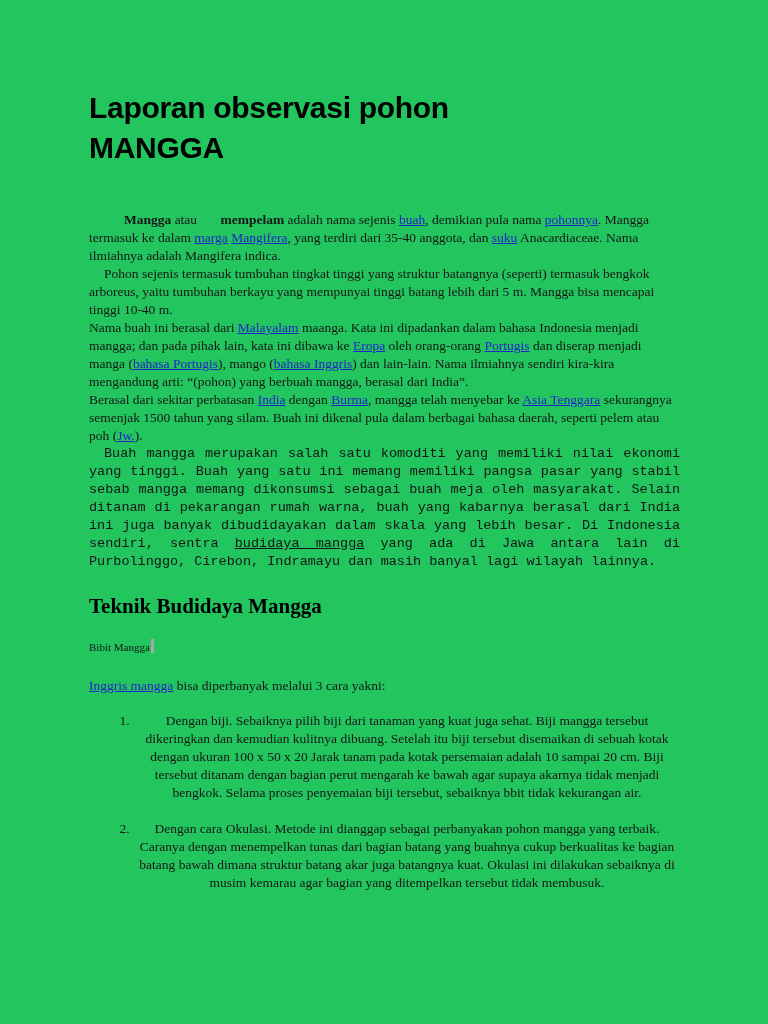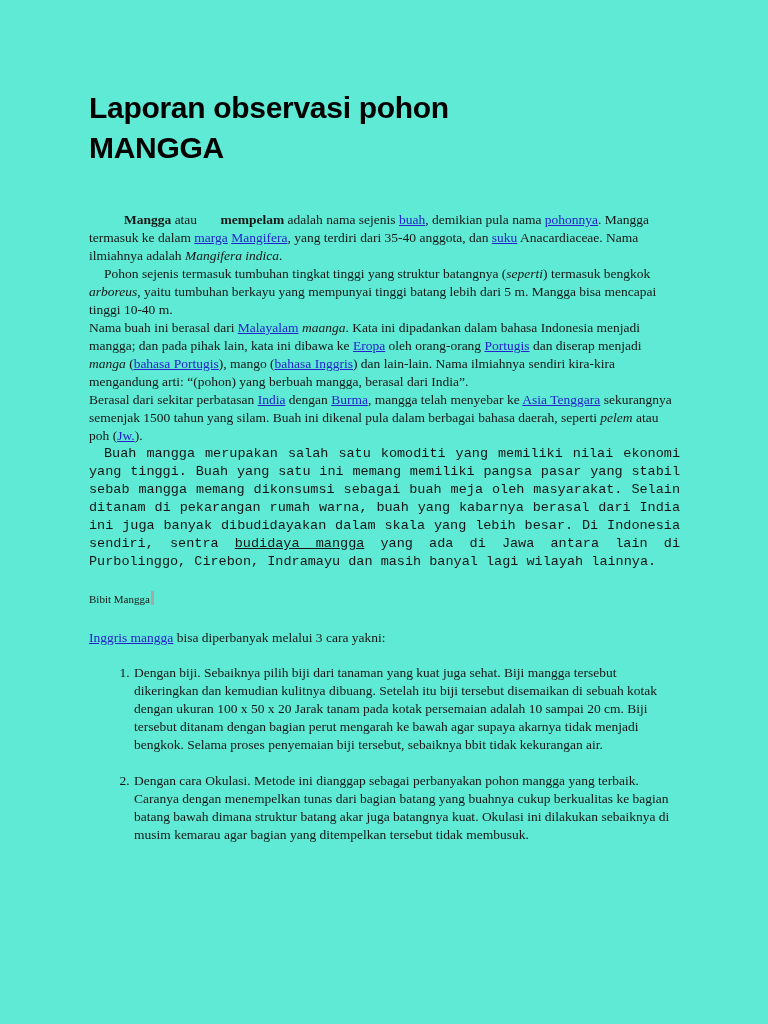--- a/index.html
+++ b/index.html
@@ -9,41 +9,41 @@
     background: #ffffff;
     overflow: hidden;
     font-family: "Liberation Serif", serif;
     color: #161616;
   }
   .page {
     box-sizing: border-box;
     width: 768px;
     height: 1024px;
     padding: 88px 88px 0 89px;
-    background: #5eead4;
+    background: #22c55e;
   }
   h1.doc-title {
     font-family: "Liberation Sans", "DejaVu Sans", sans-serif;
     font-weight: bold;
     font-size: 30px;
     line-height: 40px;
     letter-spacing: -0.3px;
     color: #000000;
     margin: 0 0 43px 0;
     max-width: 480px;
   }
   .body-text p.para {
     margin: 0;
     font-size: 13.5px;
     line-height: 18px;
   }
   .para.indent { text-indent: 15px; }
   .para.justify { text-align: justify; font-family: Liberation Mono, monospace; }
   .s-b { font-weight: bold; margin-left: 20px; }
-  .s-i { font-style: italic; }
+  .s-i { }
   .s-a {
     color: #2323cb;
     text-decoration: underline;
     cursor: pointer;
   }
   .s-u { text-decoration: underline; }
   h2.section-heading {
     font-family: "Liberation Serif", serif;
     font-weight: bold;
     font-size: 21px;
@@ -71,37 +71,39 @@
   }
   ol.method-list {
     margin: 17px 0 0 0;
     padding: 0 0 0 44px;
     font-size: 13.5px;
     line-height: 18px;
   }
   ol.method-list li {
     margin: 4px 0 18px 0;
     padding-left: 1px;
+    text-align: center;
   }
 </style>
 </head>
 <body>
 
 <div class="page">
 
   <h1 class="doc-title">Laporan observasi pohon MANGGA</h1>
 
   <div class="body-text">
     <p class="para indent"><span class="s-b">Mangga</span><span> atau </span><span class="s-b">mempelam</span><span> adalah nama sejenis </span><span class="s-a">buah</span><span>, demikian pula nama </span><span class="s-a">pohonnya</span><span>. Mangga termasuk ke dalam </span><span class="s-a">marga</span><span> </span><span class="s-a">Mangifera</span><span>, yang terdiri dari 35-40 anggota, dan </span><span class="s-a">suku</span><span> Anacardiaceae. Nama ilmiahnya adalah </span><span class="s-i">Mangifera indica</span><span>.</span></p>
     <p class="para indent"><span>Pohon sejenis termasuk tumbuhan tingkat tinggi yang struktur batangnya (</span><span class="s-i">seperti</span><span>) termasuk bengkok </span><span class="s-i">arboreus</span><span>, yaitu tumbuhan berkayu yang mempunyai tinggi batang lebih dari 5 m. Mangga bisa mencapai tinggi 10-40 m.</span></p>
     <p class="para"><span>Nama buah ini berasal dari </span><span class="s-a">Malayalam</span><span> </span><span class="s-i">maanga</span><span>. Kata ini dipadankan dalam bahasa Indonesia menjadi mangga; dan pada pihak lain, kata ini dibawa ke </span><span class="s-a">Eropa</span><span> oleh orang-orang </span><span class="s-a">Portugis</span><span> dan diserap menjadi </span><span class="s-i">manga</span><span> (</span><span class="s-a">bahasa Portugis</span><span>), mango (</span><span class="s-a">bahasa Inggris</span><span>) dan lain-lain. Nama ilmiahnya sendiri kira-kira mengandung arti: “(pohon) yang berbuah mangga, berasal dari India”.</span></p>
     <p class="para"><span>Berasal dari sekitar perbatasan </span><span class="s-a">India</span><span> dengan </span><span class="s-a">Burma</span><span>, mangga telah menyebar ke </span><span class="s-a">Asia Tenggara</span><span> sekurangnya semenjak 1500 tahun yang silam. Buah ini dikenal pula dalam berbagai bahasa daerah, seperti </span><span class="s-i">pelem</span><span> atau poh (</span><span class="s-a">Jw.</span><span>).</span></p>
     <p class="para indent justify"><span>Buah mangga merupakan salah satu komoditi yang memiliki nilai ekonomi yang tinggi. Buah yang satu ini memang memiliki pangsa pasar yang stabil sebab mangga memang dikonsumsi sebagai buah meja oleh masyarakat. Selain ditanam di pekarangan rumah warna, buah yang kabarnya berasal dari India ini juga banyak dibudidayakan dalam skala yang lebih besar. Di Indonesia sendiri, sentra </span><span class="s-u">budidaya mangga</span><span> yang ada di Jawa antara lain di Purbolinggo, Cirebon, Indramayu dan masih banyal lagi wilayah lainnya.</span></p>
   </div>
 
+  <h2 class="section-heading">Teknik Budidaya Mangga</h2>
 
   <p class="subheading">
     <span>Bibit Mangga</span><span class="caret"></span>
   </p>
 
   <p class="list-intro"><span class="s-a">Inggris mangga</span><span> bisa diperbanyak melalui 3 cara yakni:</span></p>
 
   <ol class="method-list">
     <li>Dengan biji. Sebaiknya pilih biji dari tanaman yang kuat juga sehat. Biji mangga tersebut dikeringkan dan kemudian kulitnya dibuang. Setelah itu biji tersebut disemaikan di sebuah kotak dengan ukuran 100 x 50 x 20 Jarak tanam pada kotak persemaian adalah 10 sampai 20 cm. Biji tersebut ditanam dengan bagian perut mengarah ke bawah agar supaya akarnya tidak menjadi bengkok. Selama proses penyemaian biji tersebut, sebaiknya bbit tidak kekurangan air.</li>
     <li>Dengan cara Okulasi. Metode ini dianggap sebagai perbanyakan pohon mangga yang terbaik. Caranya dengan menempelkan tunas dari bagian batang yang buahnya cukup berkualitas ke bagian batang bawah dimana struktur batang akar juga batangnya kuat. Okulasi ini dilakukan sebaiknya di musim kemarau agar bagian yang ditempelkan tersebut tidak membusuk.</li>

